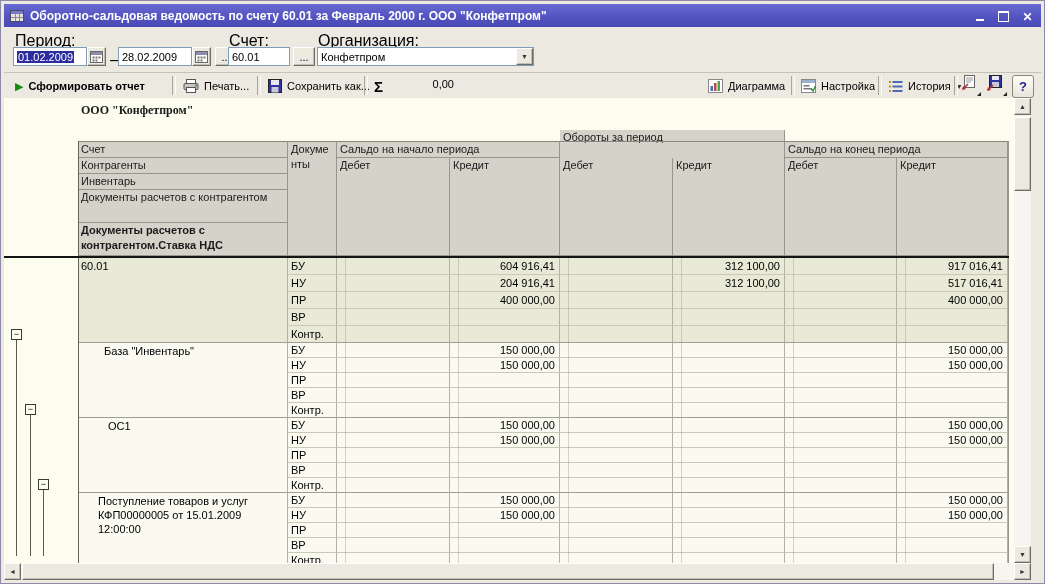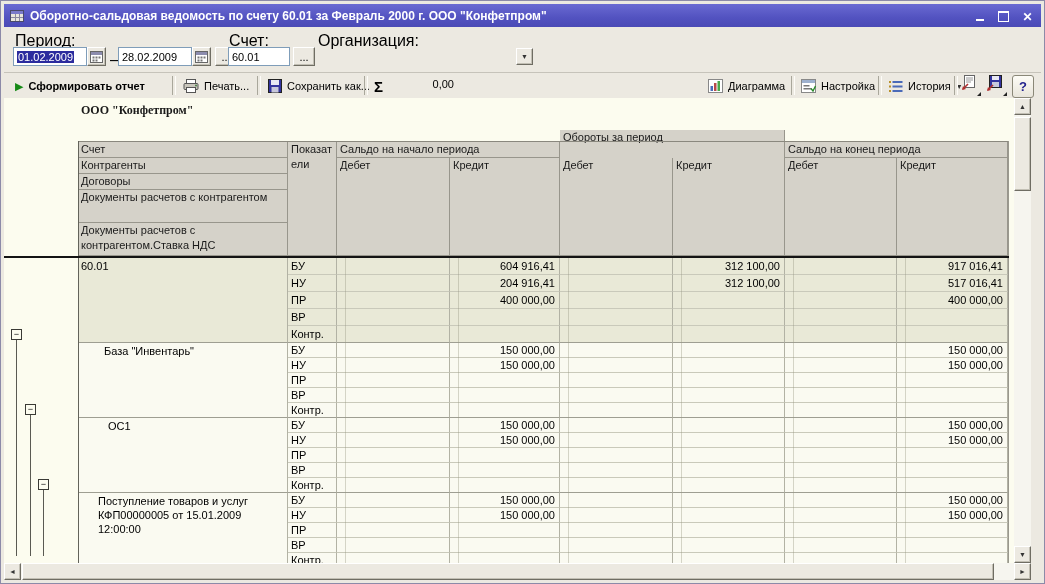--- a/index.html
+++ b/index.html
@@ -147,20 +147,23 @@
     </div>
     <div class="raised sqbtn" style="left:211px;top:20px;width:22px;">...</div>
 
     <span class="flabel" style="left:225px;top:5px;">Счет:</span>
     <div class="input" style="left:224px;top:20px;width:62px;">
       <span>60.01</span>
     </div>
     <div class="raised sqbtn" style="left:289px;top:20px;width:22px;">...</div>
 
     <span class="flabel" style="left:314px;top:5px;">Организация:</span>
+    <div class="input" style="left:313px;top:20px;width:217px;">
+      <span style="flex:1;">Конфетпром</span>
+    </div>
     <div class="raised" style="position:absolute;left:512px;top:21px;width:17px;height:17px;">
       <span class="arrow7">▼</span>
     </div>
   </div>
 
   <div class="toolbar">
     <div class="tbtn" style="left:7px;">
       <span class="play">▶</span>
       <span class="bold">Сформировать отчет</span>
     </div>
@@ -258,24 +261,24 @@
     </div>
     <div class="helpbtn" style="left:1008px;">?</div>
   </div>
 
   <div class="report">
     <div class="org">ООО "Конфетпром"</div>
 
     <div id="grid">
         <div class="cell hc" style="left: 74px; top: 44px; width: 210px; height: 16px;">Счет</div>
         <div class="cell hc" style="left: 74px; top: 60px; width: 210px; height: 16px;">Контрагенты</div>
-        <div class="cell hc" style="left: 74px; top: 76px; width: 210px; height: 16px;">Договоры</div>
+        <div class="cell hc" style="left: 74px; top: 76px; width: 210px; height: 16px;">Инвентарь</div>
         <div class="cell hc" style="left: 74px; top: 92px; width: 210px; height: 33px;">Документы расчетов с контрагентом</div>
-        <div class="cell hc" style="left: 74px; top: 125px; width: 210px; height: 33px;">Документы расчетов с контрагентом.Ставка НДС</div>
-        <div class="cell hc wbreak" style="left: 284px; top: 44px; width: 49px; height: 114px;">Показатели</div>
+        <div class="cell hc" style="left: 74px; top: 125px; width: 210px; height: 33px; font-weight: bold;">Документы расчетов с контрагентом.Ставка НДС</div>
+        <div class="cell hc wbreak" style="left: 284px; top: 44px; width: 49px; height: 114px;">Документы</div>
         <div class="cell hc" style="left: 333px; top: 44px; width: 223px; height: 16px;">Сальдо на начало периода</div>
         <div class="cell hc" style="left: 333px; top: 60px; width: 113px; height: 98px;">Дебет</div>
         <div class="cell hc" style="left: 446px; top: 60px; width: 110px; height: 98px;">Кредит</div>
         <div class="cell hc" style="left: 556px; top: 32px; width: 225px; height: 31px;">Обороты за период</div>
         <div class="cell hc" style="left: 556px; top: 60px; width: 113px; height: 98px;">Дебет</div>
         <div class="cell hc" style="left: 669px; top: 60px; width: 112px; height: 98px;">Кредит</div>
         <div class="cell hc" style="left: 781px; top: 44px; width: 223px; height: 16px;">Сальдо на конец периода</div>
         <div class="cell hc" style="left: 781px; top: 60px; width: 112px; height: 98px;">Дебет</div>
         <div class="cell hc" style="left: 893px; top: 60px; width: 111px; height: 98px;">Кредит</div>
         <div class="cell dc lab rowlast sec-total" style="left: 74px; top: 160px; width: 210px; height: 85px; padding-left: 3px;">60.01</div>

